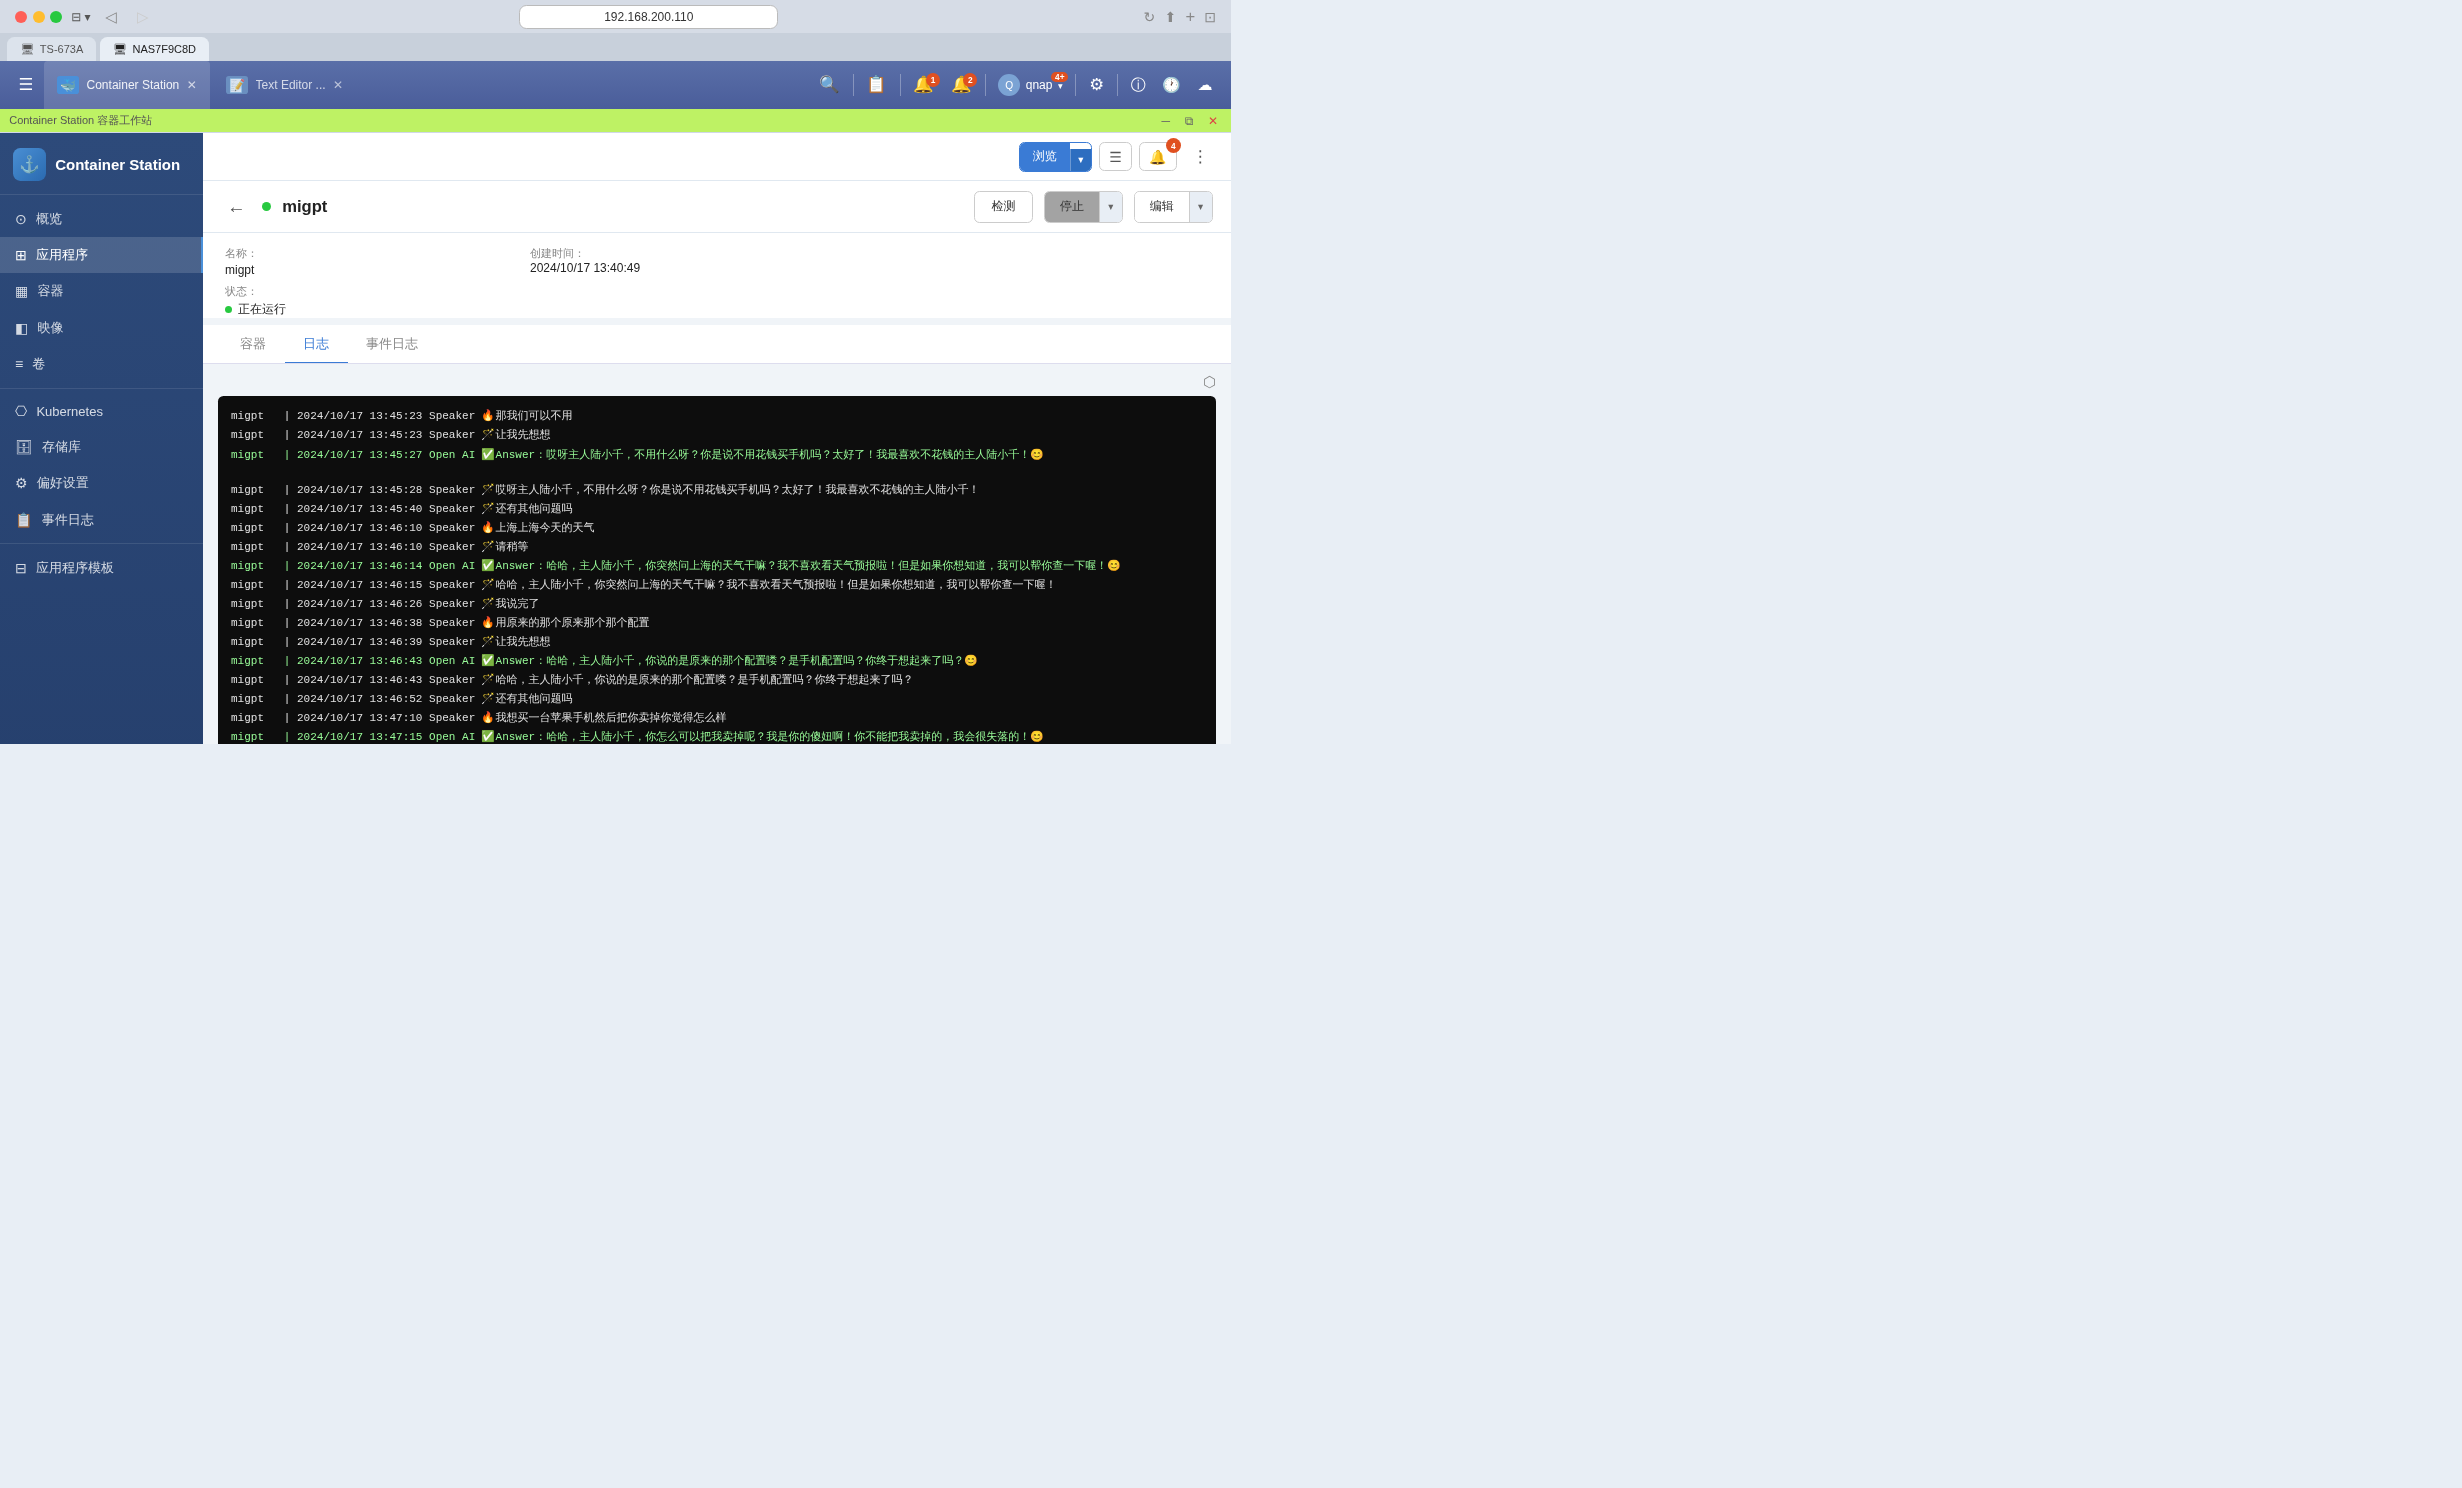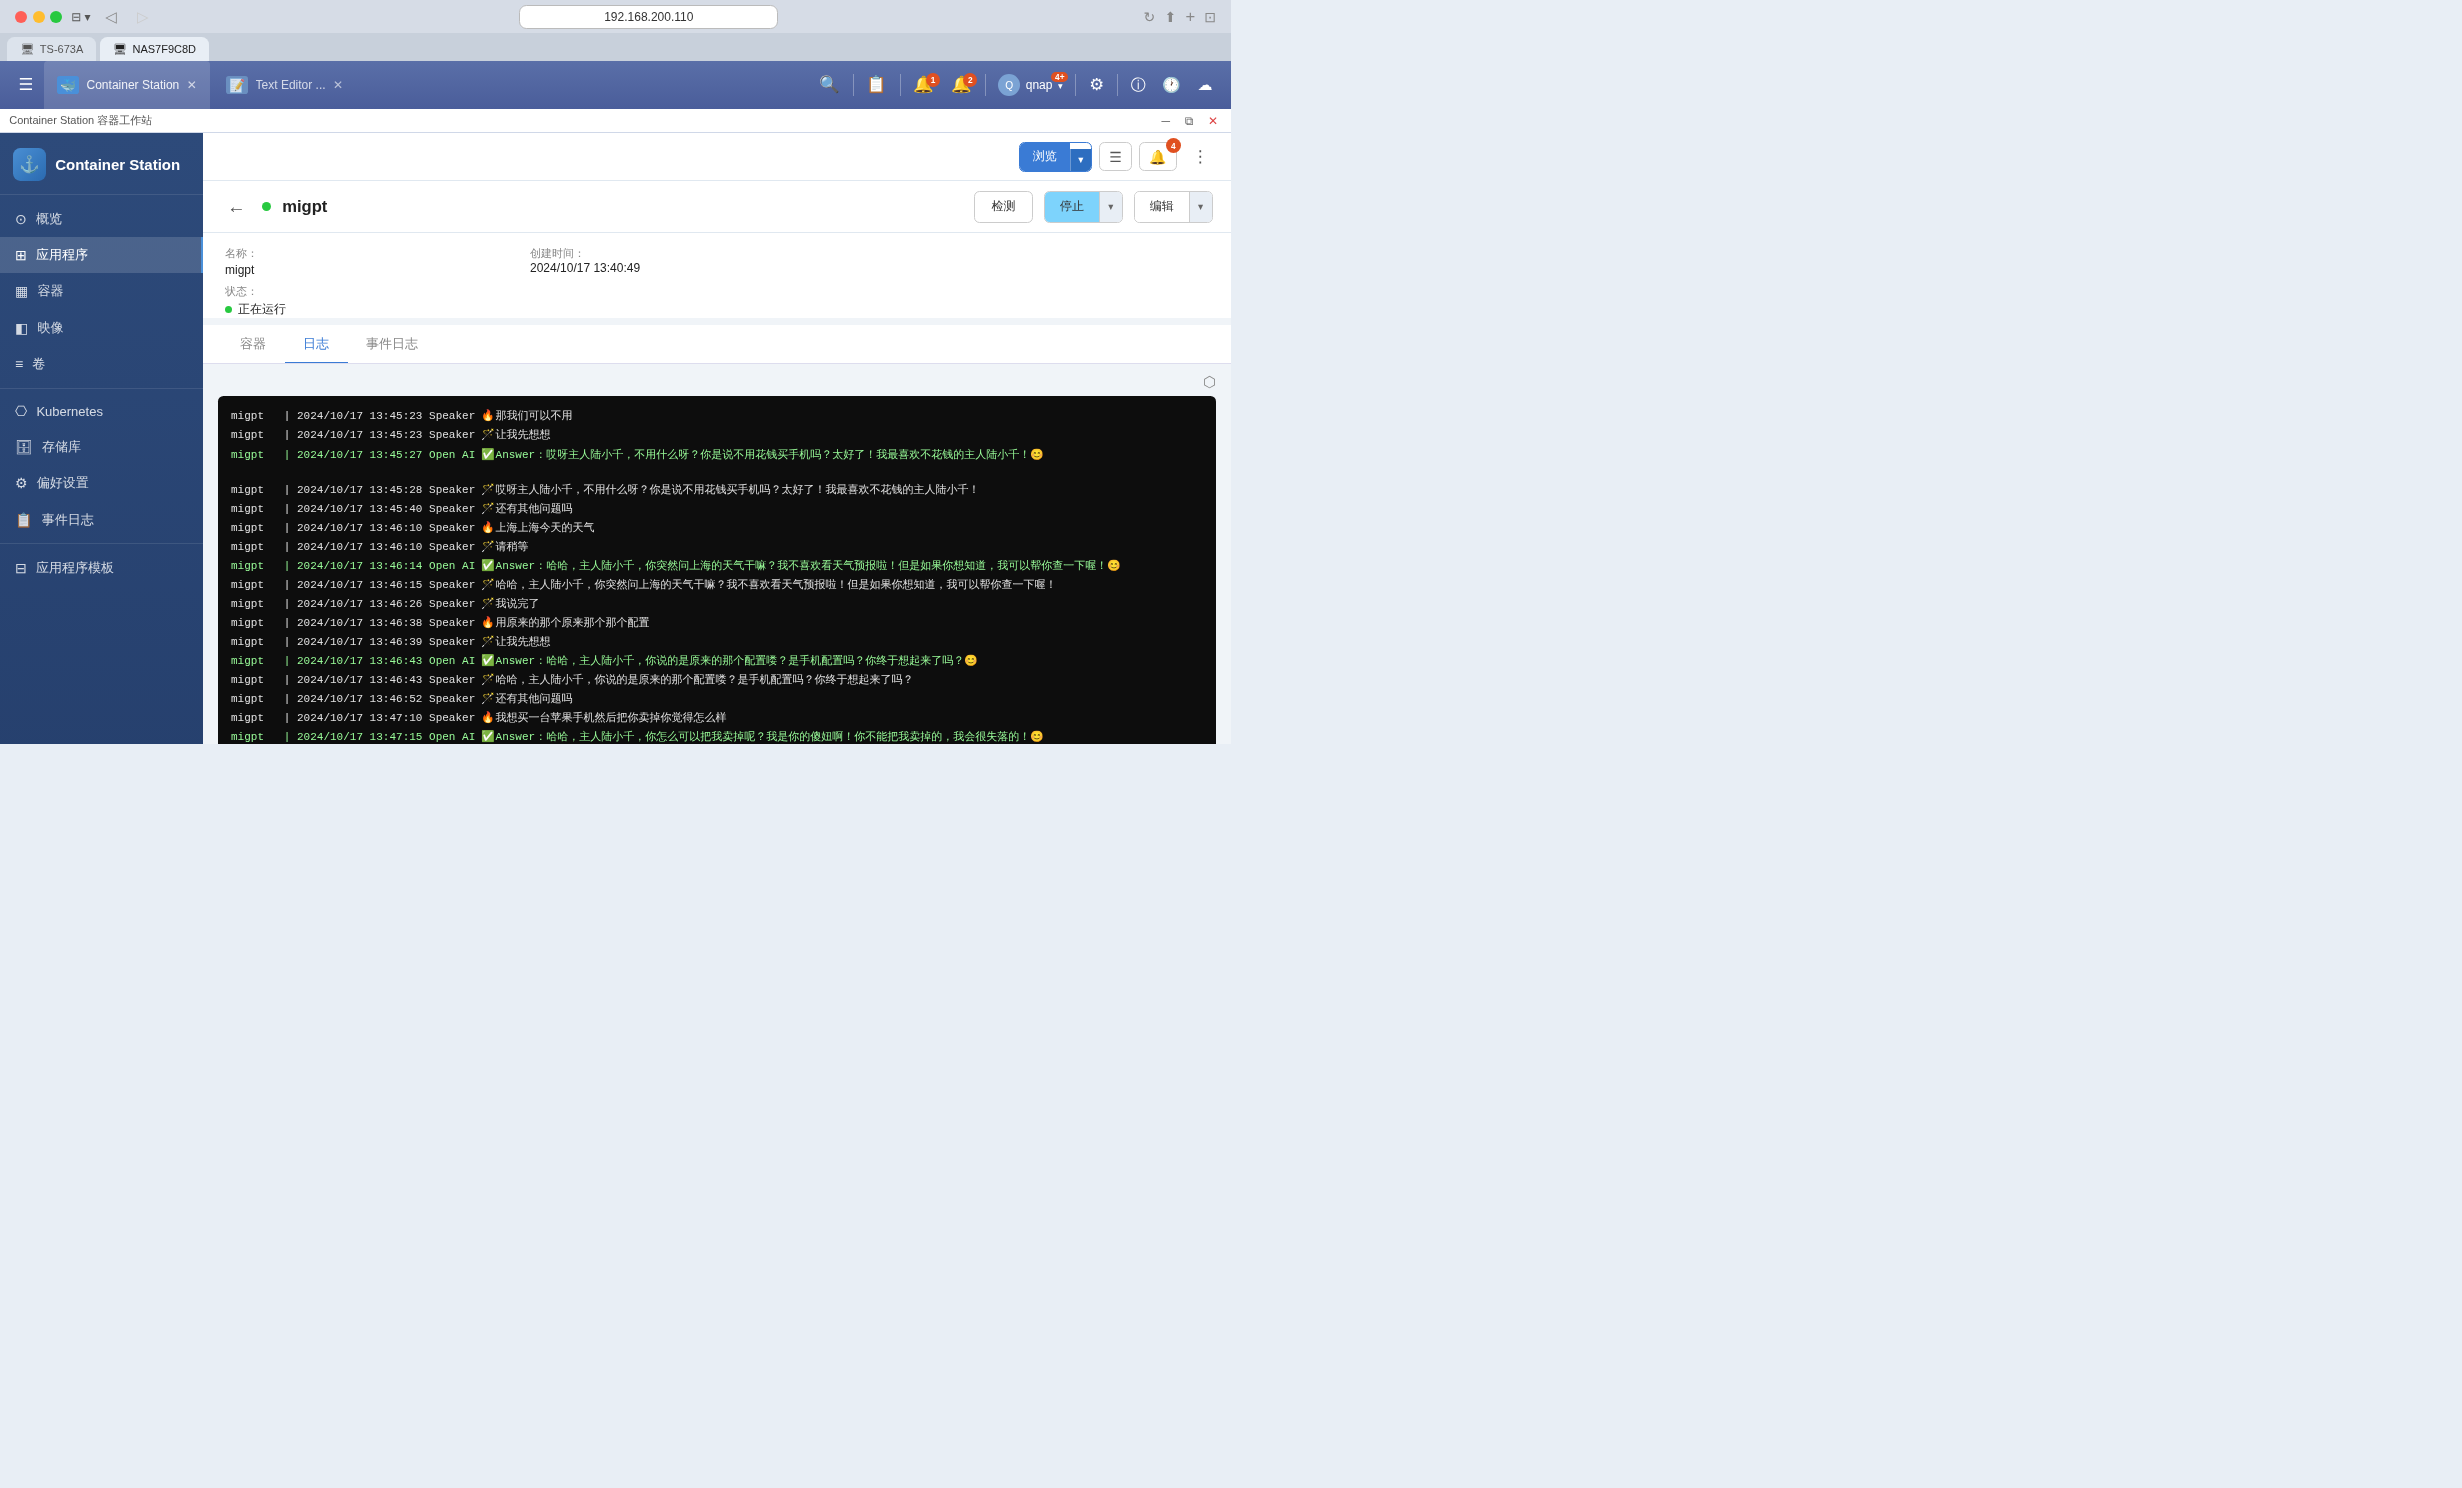--- a/index.html
+++ b/index.html
@@ -78,21 +78,21 @@
     </div>
     <div style="width:0.9px;height:22px;background:rgba(255,255,255,0.3);margin:0 3.7px;"></div>
     <button style="background:none;border:none;cursor:pointer;color:white;font-size:16.6px;padding:3.7px 7.4px;">⚙</button>
     <div style="width:0.9px;height:22px;background:rgba(255,255,255,0.3);margin:0 3.7px;"></div>
     <button style="background:none;border:none;cursor:pointer;color:white;font-size:15px;padding:3.7px 7.4px;">ⓘ</button>
     <button style="background:none;border:none;cursor:pointer;color:white;font-size:15px;padding:3.7px 7.4px;">🕐</button>
     <button style="background:none;border:none;cursor:pointer;color:white;font-size:15px;padding:3.7px 7.4px;">☁</button>
   </div>
 </div>
 
-<div style="background:#ffffff;border-bottom:0.9px solid #d0d8e8;height:24px;display:flex;align-items:center;padding:0 9.2px;gap:7.4px;font-size:11px;color:#555;">
+<div style="background:#bef264;border-bottom:0.9px solid #d0d8e8;height:24px;display:flex;align-items:center;padding:0 9.2px;gap:7.4px;font-size:11px;color:#555;">
   <span>Container Station 容器工作站</span>
   <div style="flex:1;"></div>
   <button style="background:none;border:none;cursor:pointer;color:#666;font-size:12px;padding:0 3.7px;">─</button>
   <button style="background:none;border:none;cursor:pointer;color:#666;font-size:12px;padding:0 3.7px;">⧉</button>
   <button style="background:none;border:none;cursor:pointer;color:#d44;font-size:12px;padding:0 3.7px;">✕</button>
 </div>
 
 <div style="display:flex;height:calc(100vh - 133px);overflow:hidden;">
 
   <div style="width:203px;background:linear-gradient(180deg,#2d4a7a,#1e3560);color:white;display:flex;flex-direction:column;flex-shrink:0;">
@@ -165,21 +165,21 @@
       <button style="background:none;border:none;cursor:pointer;font-size:16.6px;color:#555;padding:3.7px 7.4px;">⋮</button>
     </div>
 
     <div style="background:white;border-bottom:0.9px solid #e0e8f0;padding:0 18.5px;display:flex;align-items:center;gap:11px;height:52px;">
       <button style="background:none;border:none;cursor:pointer;font-size:18.5px;color:#555;padding:1.8px 5.5px;">←</button>
       <div style="width:9.2px;height:9.2px;border-radius:50%;background:#28c940;flex-shrink:0;"></div>
       <span style="font-size:16.6px;font-weight:600;color:#222;">migpt</span>
       <div style="flex:1;"></div>
       <button style="padding:6.5px 16.6px;border-radius:5.5px;border:0.9px solid #ccc;background:white;cursor:pointer;font-size:12px;color:#333;">检测</button>
       <div style="display:flex;align-items:stretch;border-radius:5.5px;overflow:hidden;border:0.9px solid #ccc;">
-        <button style="padding:6.5px 15px;background:#7dd3fc;border:none;cursor:pointer;font-size:12px;color:#333;">停止</button>
+        <button style="padding:6.5px 15px;background:#a3a3a3;border:none;cursor:pointer;font-size:12px;color:#333;">停止</button>
         <button style="padding:6.5px 8.3px;background:#e8eef5;border:none;border-left:0.9px solid #ccc;cursor:pointer;font-size:10.2px;color:#666;">▾</button>
       </div>
       <div style="display:flex;align-items:stretch;border-radius:5.5px;overflow:hidden;border:0.9px solid #ccc;">
         <button style="padding:6.5px 15px;background:white;border:none;cursor:pointer;font-size:12px;color:#333;">编辑</button>
         <button style="padding:6.5px 8.3px;background:#e8eef5;border:none;border-left:0.9px solid #ccc;cursor:pointer;font-size:10.2px;color:#666;">▾</button>
       </div>
     </div>
 
     <div style="background:white;padding:13px 22px 0;">
       <div style="display:grid;grid-template-columns:1fr 1fr;gap:0 55px;max-width:555px;">

